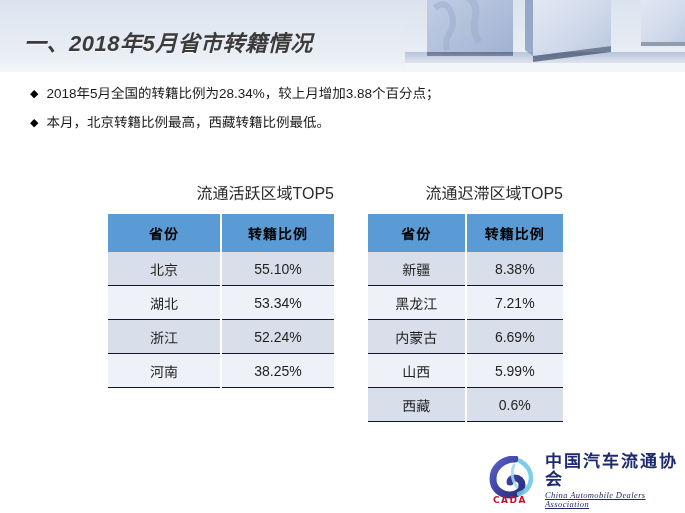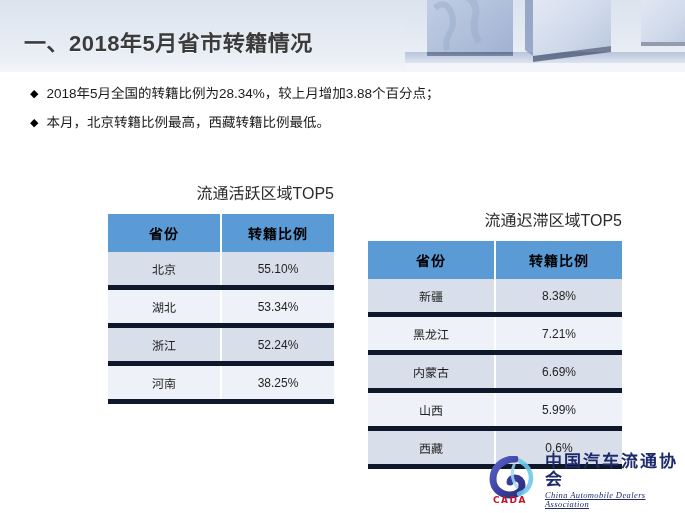--- a/index.html
+++ b/index.html
@@ -37,20 +37,21 @@
   .slide-title {
     position: absolute;
     left: 24px;
     top: 25px;
     font-size: 22px;
     font-weight: bold;
     color: #3b3b3b;
     letter-spacing: 0.5px;
     white-space: nowrap;
     text-shadow: 0 1px 0 rgba(255,255,255,0.6);
+    font-style: italic;
   }
 
   
   .bullets {
     position: absolute;
     left: 30px;
     top: 84px;
     width: 620px;
   }
   .bullet-row {
@@ -69,21 +70,21 @@
     flex: 0 0 auto;
   }
   .bullet-text { flex: 1 1 auto; }
 
   
   .table-block {
     position: absolute;
     top: 180px;
   }
   .table-block.left  { left: 108px; width: 226px; }
-  .table-block.right { left: 368px; width: 254px; margin-top: 27px; }
+  .table-block.right { left: 368px; width: 195px; }
 
   .table-title {
     text-align: right;
     font-size: 16px;
     color: #2b2b2b;
     margin-bottom: 10px;
     white-space: nowrap;
   }
 
   table.data-table {
@@ -101,23 +102,23 @@
     text-align: center;
     border-right: 2px solid #ffffff;
     letter-spacing: 1px;
   }
   table.data-table th:last-child { border-right: none; }
 
   table.data-table td {
     height: 31px;
     text-align: center;
     color: #1f1f1f;
-    font-size: 12px;
+    font-size: 14px;
     border-right: 2px solid #ffffff;
-    border-bottom: 5px solid #0f172a;
+    border-bottom: 1px solid #0f172a;
   }
   table.data-table td:last-child { border-right: none; }
 
   table.data-table tbody tr:nth-child(odd)  td { background: #d9dfea; }
   table.data-table tbody tr:nth-child(even) td { background: #eef1f7; }
 
   
   .logo {
     position: absolute;
     left: 489px;

